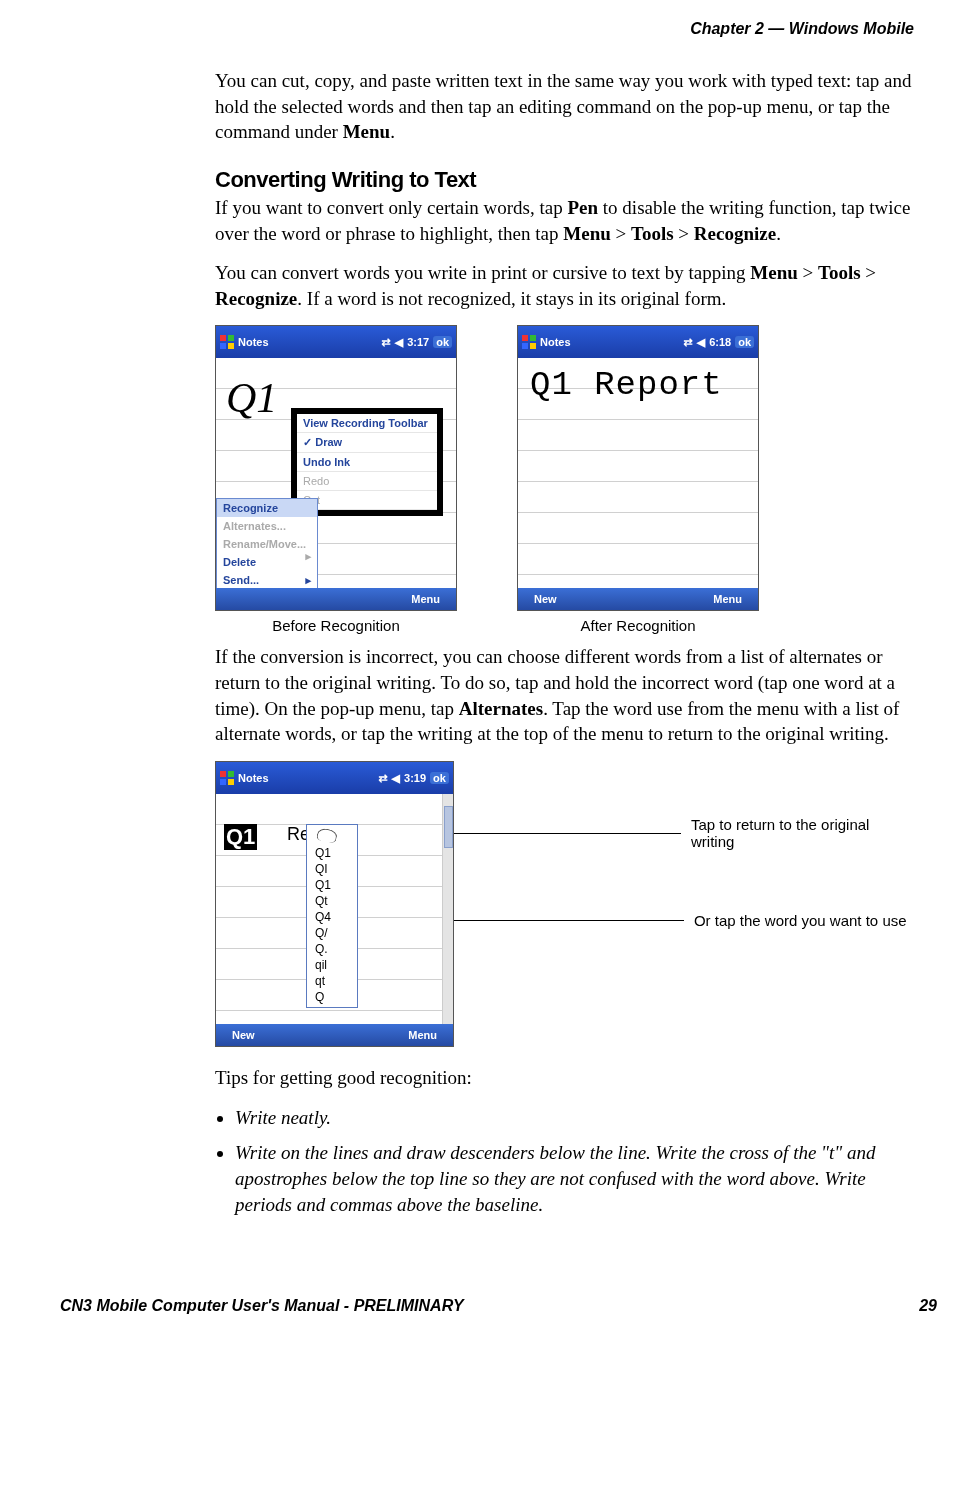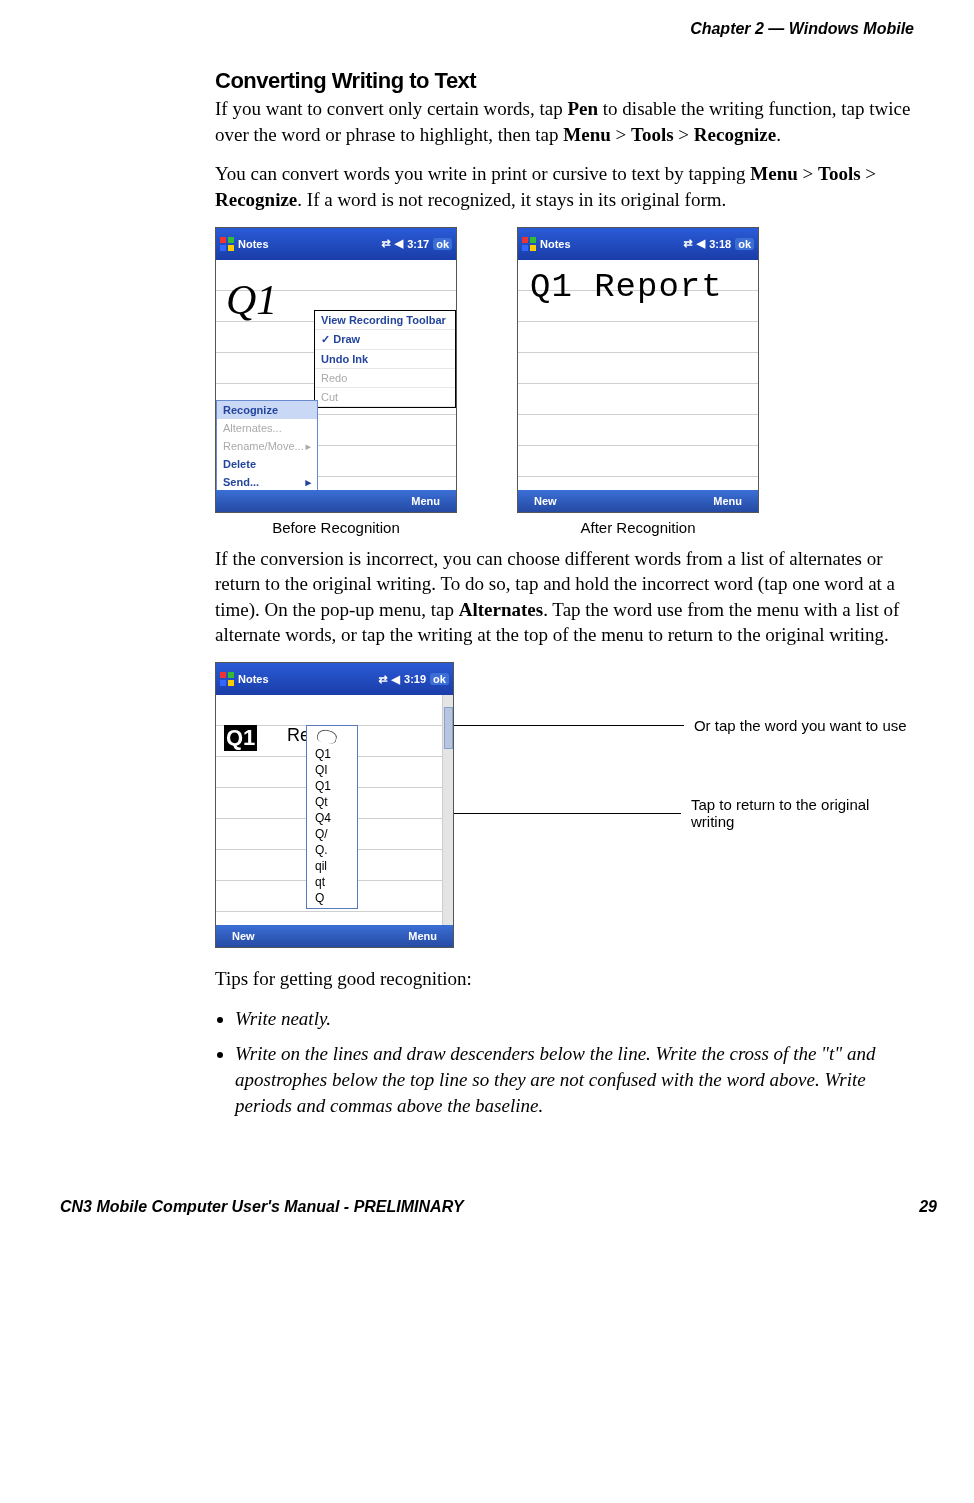--- a/index.html
+++ b/index.html
@@ -97,45 +97,45 @@
   .typed {
     position:absolute;
     top:8px; left:12px;
     font-family: Liberation Mono, monospace;
     font-size: 34px;
     letter-spacing: 1px;
   }
   .popup1 {
     position:absolute;
     top: 50px;
-    right: 0;
+    right: 13px;
     width: 140px;
     background:#fff;
-    border:1px solid #000000;
+    border:6px solid #000000;
     font-size:11px;
     font-weight:bold;
     color:#24459c;
   }
   .popup1 .mi { padding:3px 6px; border-bottom:1px solid #e6e6e6; }
   .popup1 .mi.checked::before { content:"✓ "; }
   .popup1 .mi.disabled { color:#aaa; font-weight:normal; }
   .popup2 {
     position:absolute;
     top: 140px;
     left: 0;
     width:100px;
     background:#fff;
     border:1px solid #6a8ad0;
     font-size:11px;
     font-weight:bold;
     color:#24459c;
   }
   .popup2 .mi { padding:3px 6px; }
   .popup2 .mi.hl { background:#c9d8f5; }
-  .popup2 .mi.disabled { color:#aaa; font-weight:normal; }
+  .popup2 .mi.disabled { color:#aaa; font-weight:bold; }
   .popup2 .mi.arrow::after { content:" ▸"; float:right; }
   .softbar {
     background: linear-gradient(#3b6fd6, #254aa3);
     color:#fff;
     height:22px;
     display:flex;
     justify-content:space-between;
     align-items:center;
     padding:0 16px;
     font-size:11px;
@@ -252,20 +252,23 @@
   }
 </style>
 </head>
 <body>
 
 <div class="page">
   <div class="header-right">Chapter 2 —  Windows Mobile</div>
 
   <div class="content">
 
+    <p>
+      <span>You can cut, copy, and paste written text in the same way you work with typed text: tap and hold the selected words and then tap an editing command on the pop-up menu, or tap the command under </span><b>Menu</b><span>.</span>
+    </p>
 
     <h3>Converting Writing to Text</h3>
 
     <p>
       <span>If you want to convert only certain words, tap </span><b>Pen</b><span> to disable the writing function, tap twice over the word or phrase to highlight, then tap </span><b>Menu</b><span> &gt; </span><b>Tools</b><span> &gt; </span><b>Recognize</b><span>.</span>
     </p>
 
     <p>
       <span>You can convert words you write in print or cursive to text by tapping </span><b>Menu</b><span> &gt; </span><b>Tools</b><span> &gt; </span><b>Recognize</b><span>. If a word is not recognized, it stays in its original form.</span>
     </p>
@@ -323,21 +326,21 @@
       <div class="screen-col">
         <div class="device">
           <div class="titlebar">
             <div class="tb-left">
               <span class="winflag"></span>
               <span>Notes</span>
             </div>
             <div class="tb-right">
               <span>⇄</span>
               <span>◀</span>
-              <span>3:18</span>
+              <span>6:18</span>
               <span style="background:#3b6fd6;border-radius:3px;padding:0 3px;">ok</span>
             </div>
           </div>
           <div class="note-body">
             <div class="ruled-line"></div>
               <div class="ruled-line"></div>
               <div class="ruled-line"></div>
               <div class="ruled-line"></div>
               <div class="ruled-line"></div>
               <div class="ruled-line"></div>
@@ -401,25 +404,25 @@
         </div>
         <div class="softbar">
           <span>New</span>
           <span class="sb-mid"></span>
           <span>Menu</span>
         </div>
       </div>
       <div class="annotations">
         <div class="annot-line">
           <div class="leader"></div>
-          <span>Or tap the word you want to use</span>
+          <span>Tap to return to the original writing</span>
         </div>
         <div class="annot-line">
           <div class="leader"></div>
-          <span>Tap to return to the original writing</span>
+          <span>Or tap the word you want to use</span>
         </div>
       </div>
     </div>
 
     <p>Tips for getting good recognition:</p>
     <ul class="tips">
       <li>Write neatly.</li>
       <li>Write on the lines and draw descenders below the line. Write the cross of the "t" and apostrophes below the top line so they are not confused with the word above. Write periods and commas above the baseline.</li>
     </ul>
 

